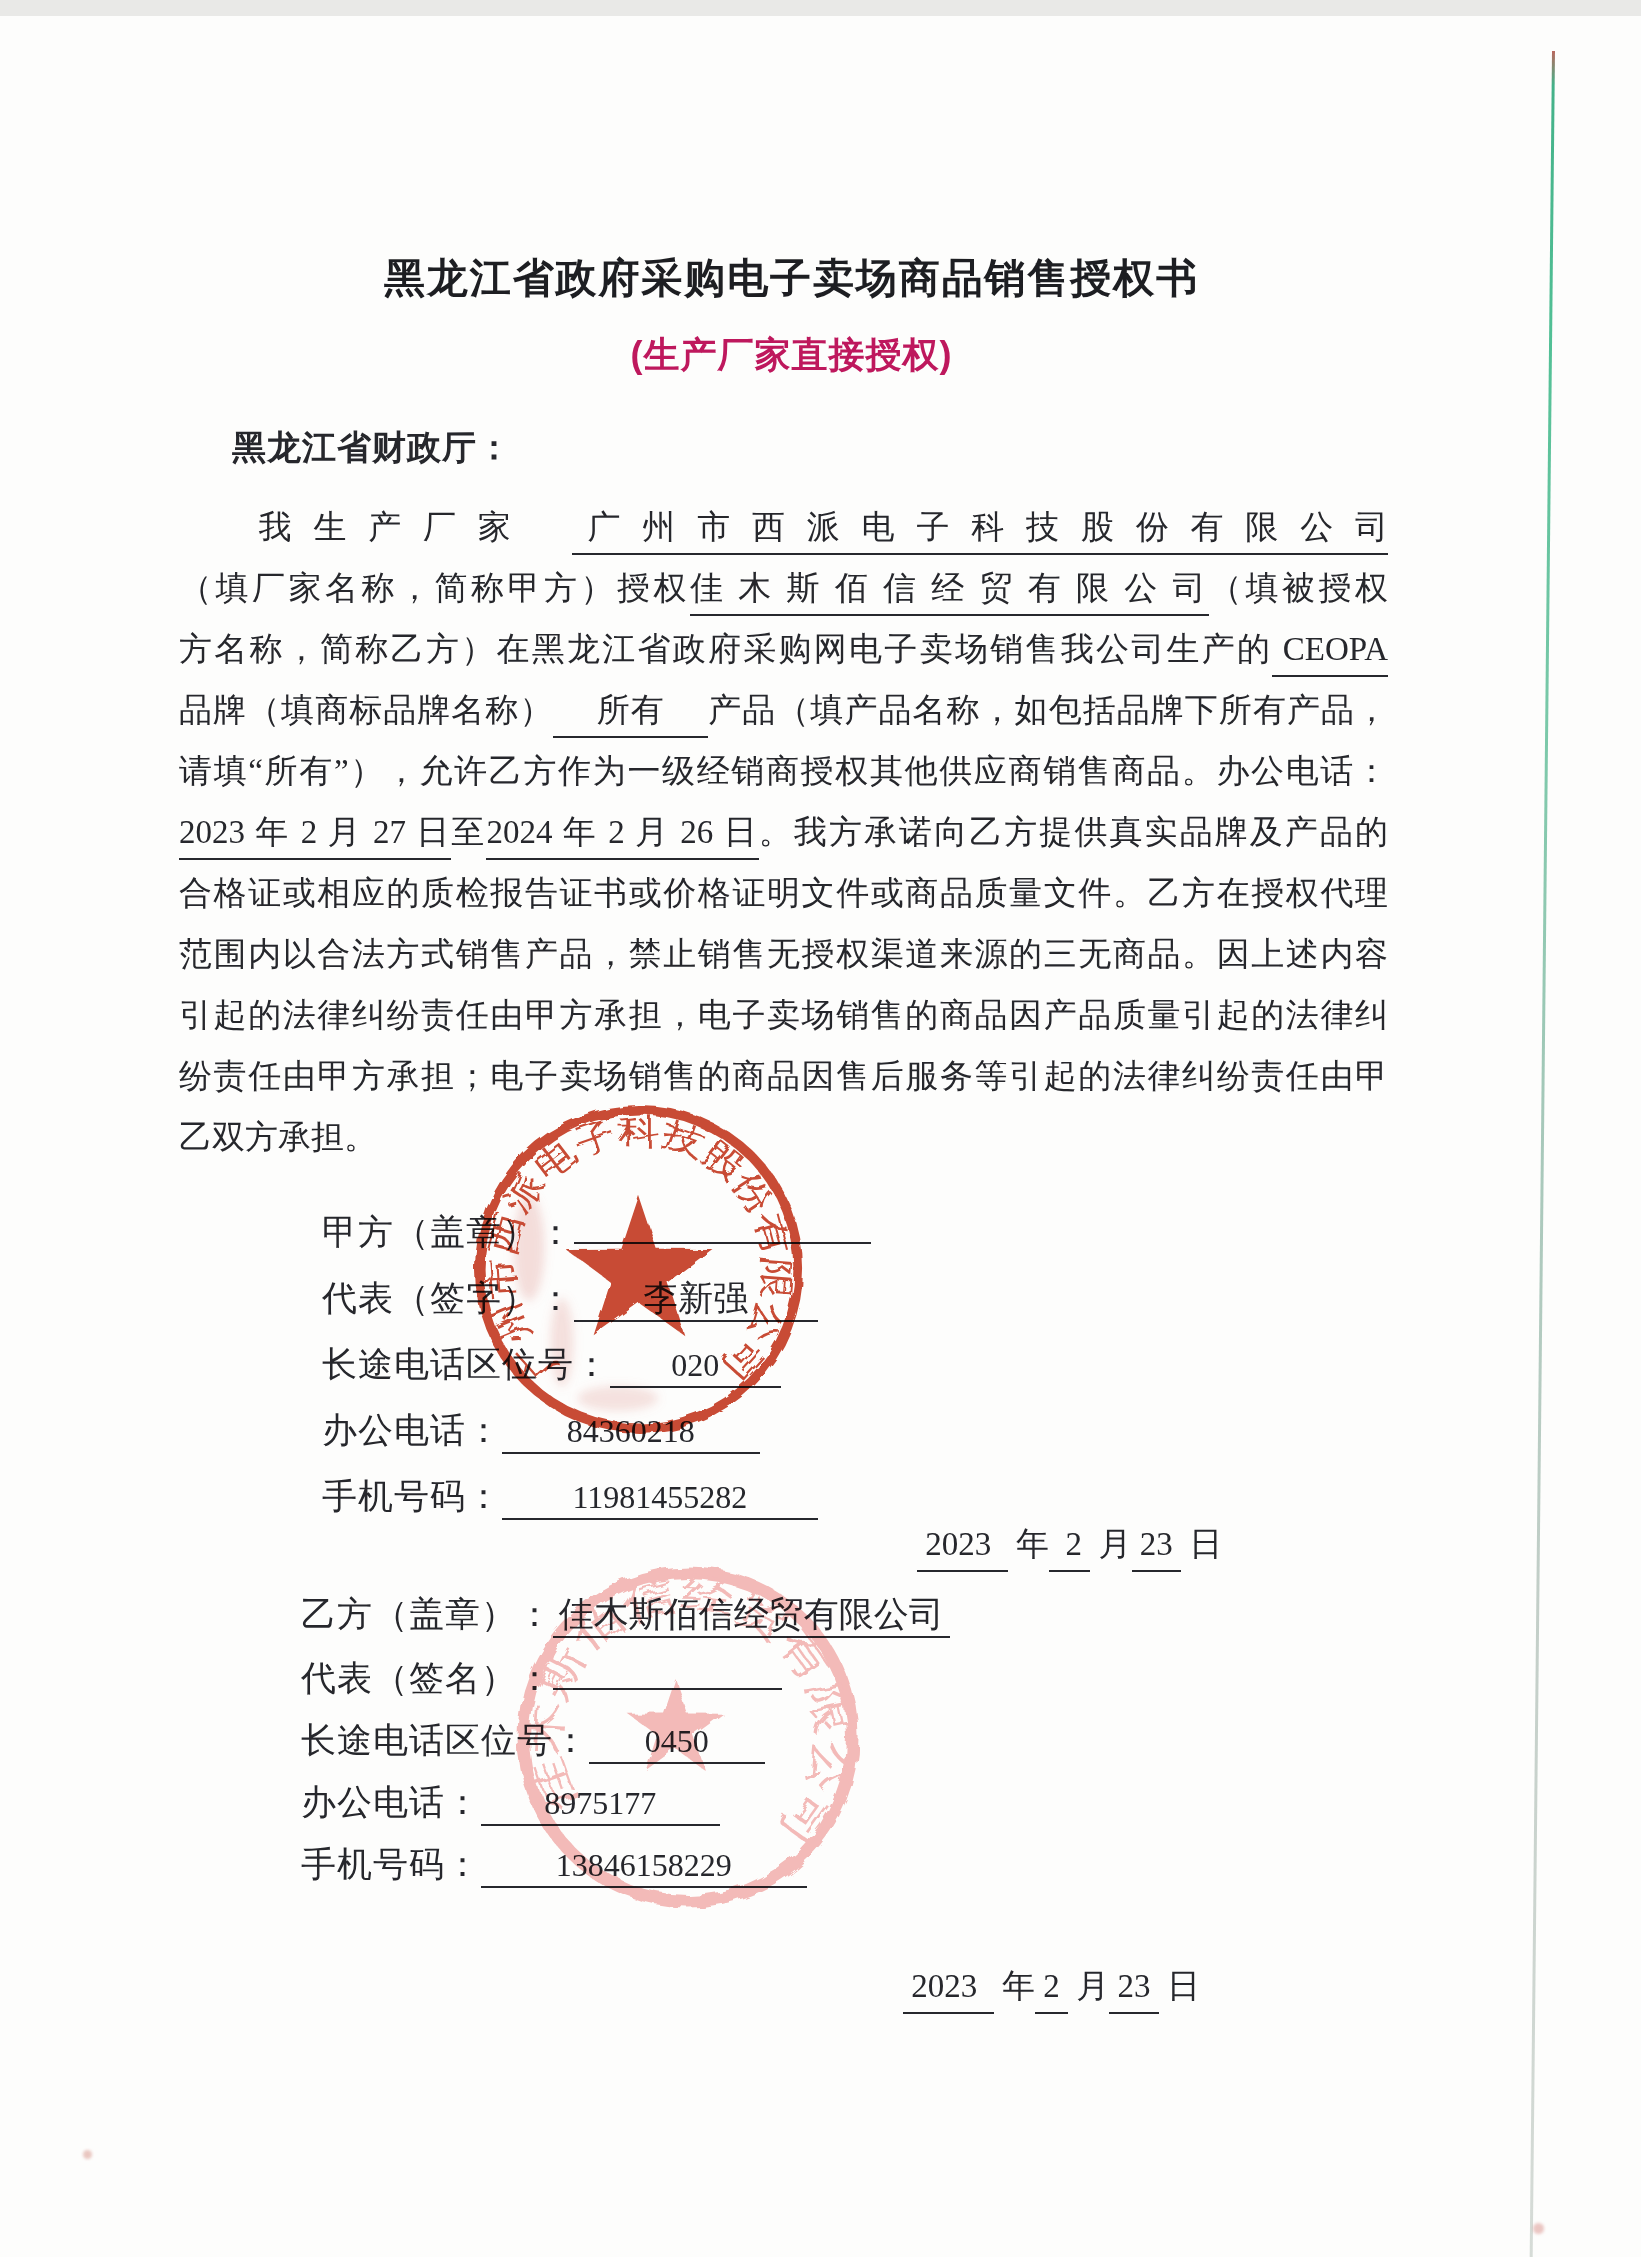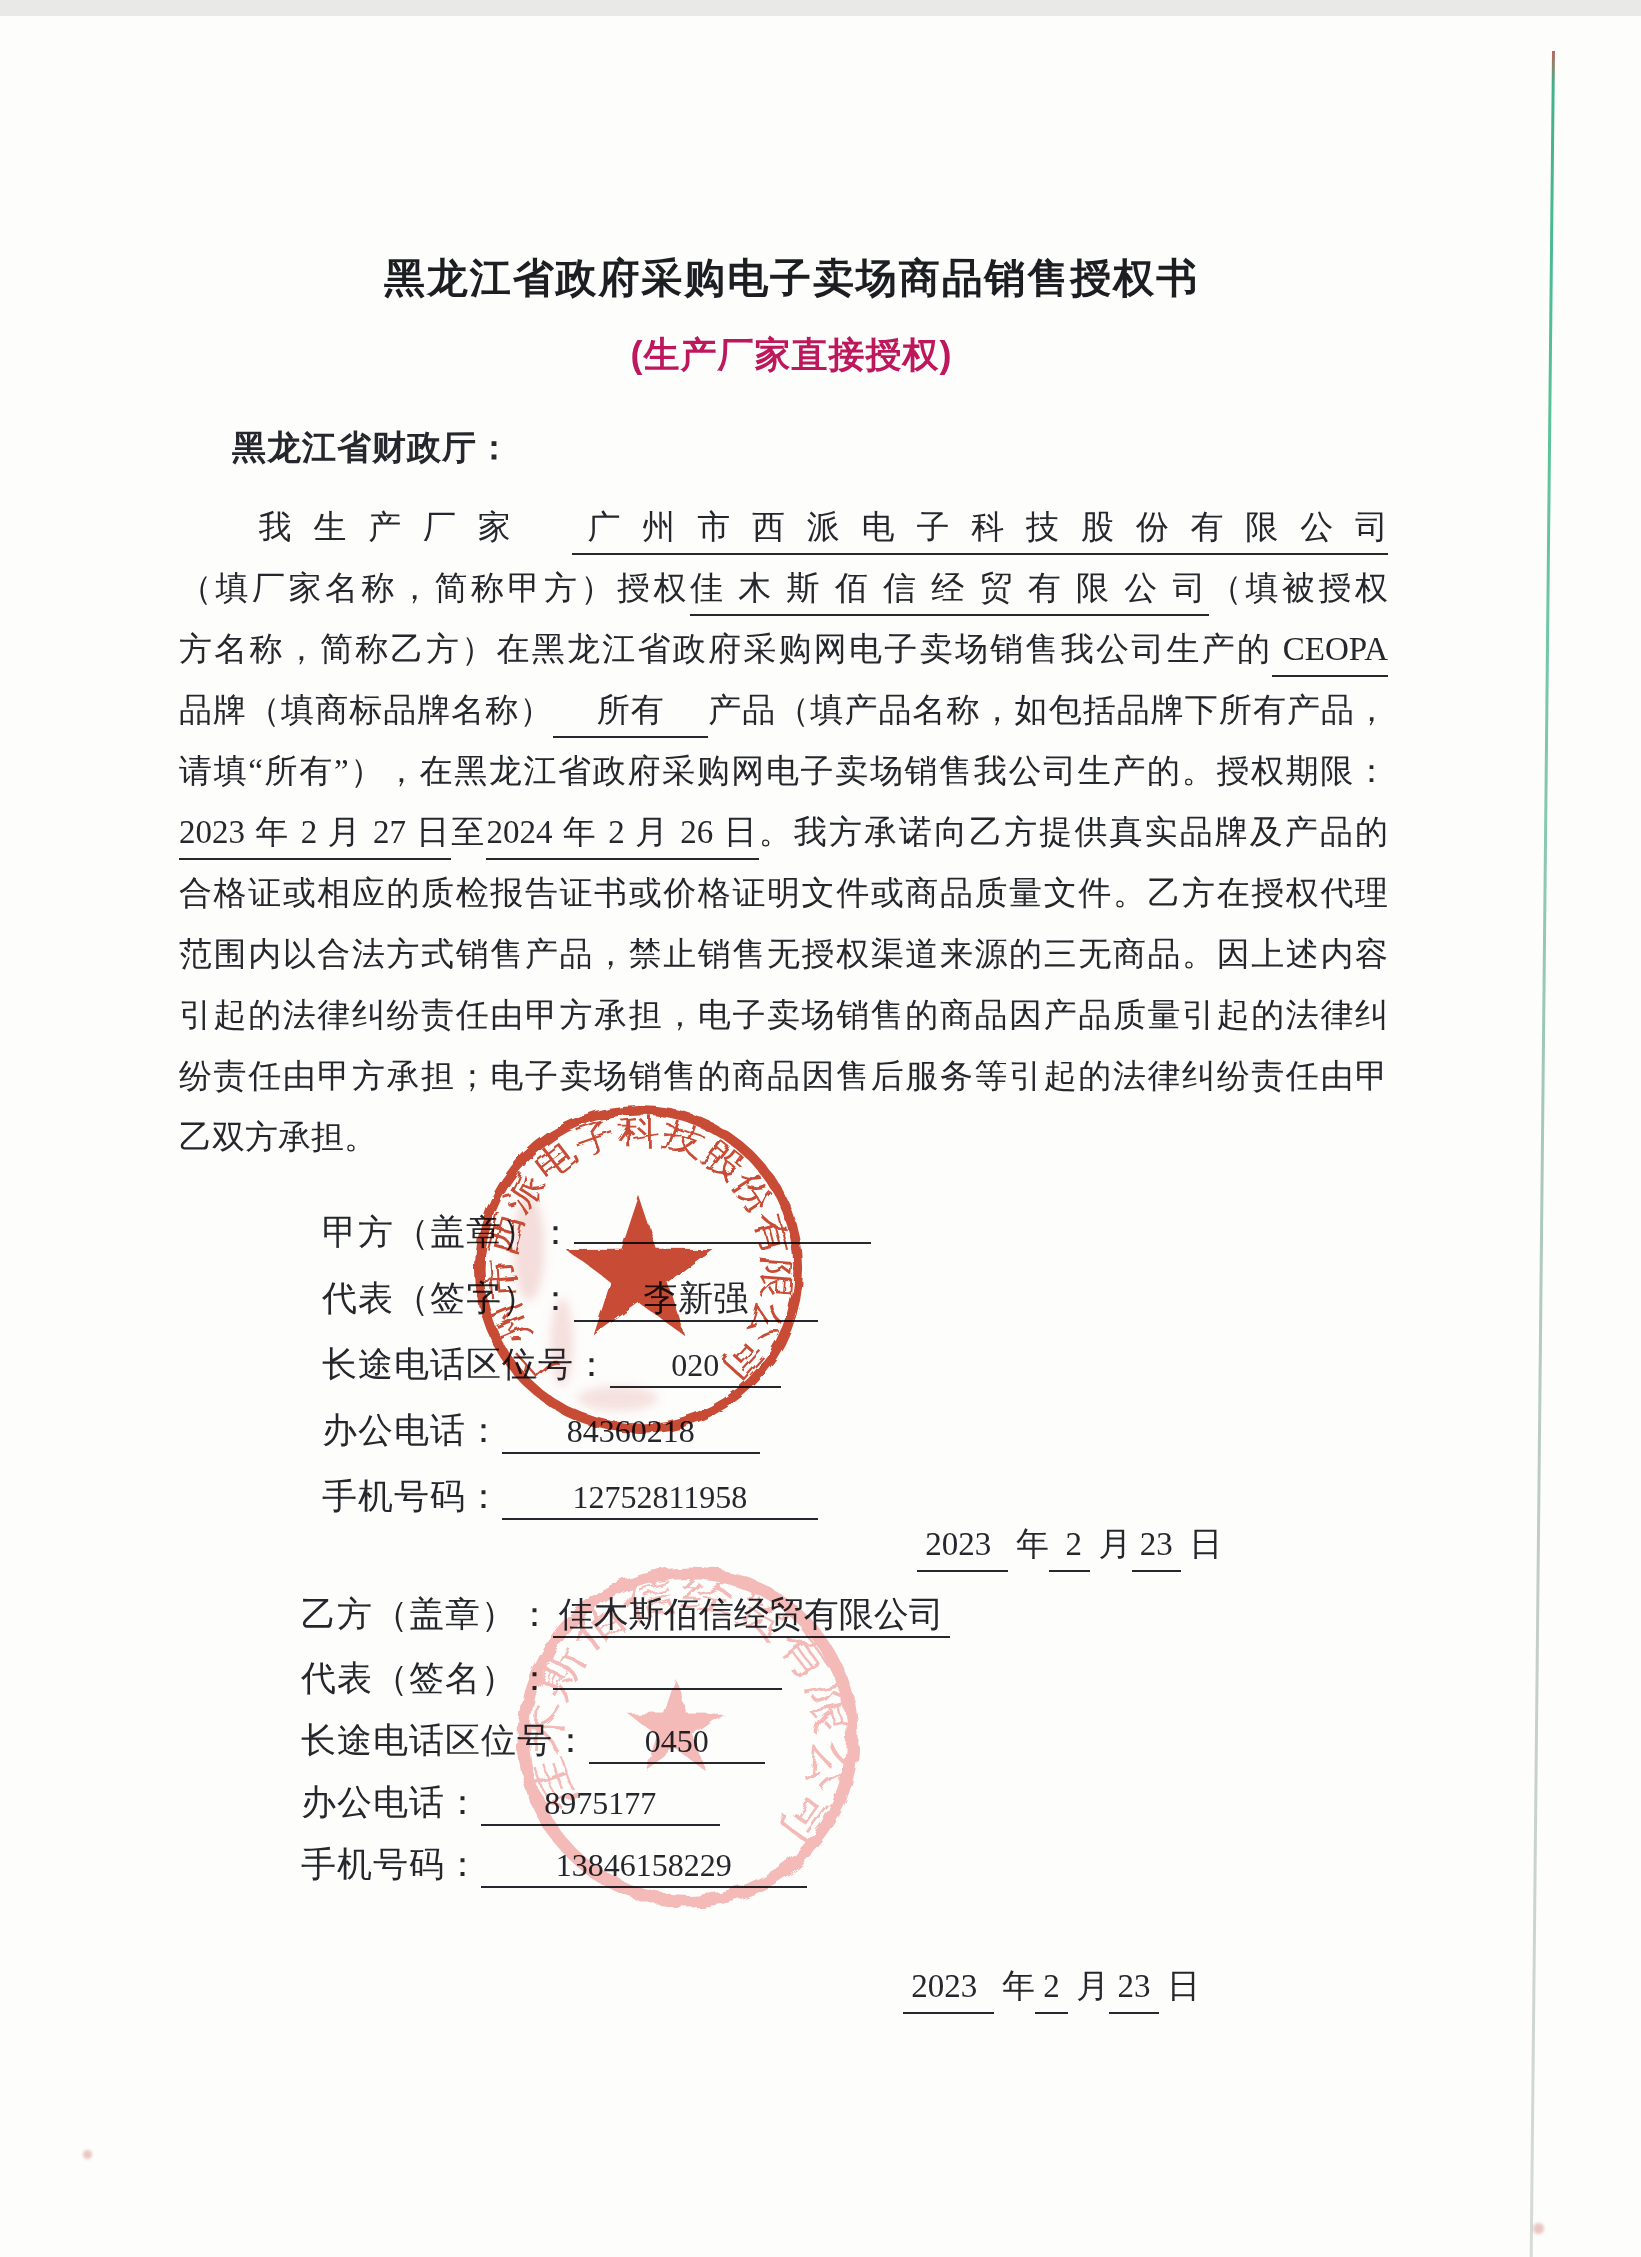--- a/index.html
+++ b/index.html
@@ -53,21 +53,21 @@
     <div class="subtitle">(生产厂家直接授权)</div>
   </div>
 
   <div class="salutation">黑龙江省财政厅：</div>
 
   <div class="paragraph">
     <div class="pline"><span class="seg">　　我 生 产 厂 家　 </span><span class="seg u"> 广 州 市 西 派 电 子 科 技 股 份 有 限 公 司</span></div>
     <div class="pline"><span class="seg">（填厂家名称，简称甲方）授权</span><span class="seg u">佳 木 斯 佰 信 经 贸 有 限 公 司</span><span class="seg">（填被授权</span></div>
     <div class="pline"><span class="seg">方名称，简称乙方）在黑龙江省政府采购网电子卖场销售我公司生产的</span><span class="seg u"> CEOPA</span></div>
     <div class="pline"><span class="seg">品牌（填商标品牌名称）</span><span class="seg u">　 所有 　</span><span class="seg">产品（填产品名称，如包括品牌下所有产品，</span></div>
-    <div class="pline"><span class="seg">请填“所有”），在黑龙江省政府采购网电子卖场销售我公司生产的。授权期限：</span></div>
+    <div class="pline"><span class="seg">请填“所有”），允许乙方作为一级经销商授权其他供应商销售商品。办公电话：</span></div>
     <div class="pline"><span class="seg u">2023 年 2 月 27 日</span><span class="seg">至</span><span class="seg u">2024 年 2 月 26 日</span><span class="seg">。我方承诺向乙方提供真实品牌及产品的</span></div>
     <div class="pline"><span class="seg">合格证或相应的质检报告证书或价格证明文件或商品质量文件。乙方在授权代理</span></div>
     <div class="pline"><span class="seg">范围内以合法方式销售产品，禁止销售无授权渠道来源的三无商品。因上述内容</span></div>
     <div class="pline"><span class="seg">引起的法律纠纷责任由甲方承担，电子卖场销售的商品因产品质量引起的法律纠</span></div>
     <div class="pline"><span class="seg">纷责任由甲方承担；电子卖场销售的商品因售后服务等引起的法律纠纷责任由甲</span></div>
     <div class="pline no-j"><span class="seg">乙双方承担。</span></div>
   </div>
 
   <div class="sign-block block-a">
     <div class="srow">
@@ -76,21 +76,21 @@
     <div class="srow">
       <span class="slabel">代表（签字）：</span><span class="sval va1">李新强</span>
     </div>
     <div class="srow">
       <span class="slabel">长途电话区位号：</span><span class="sval va2 digits">020</span>
     </div>
     <div class="srow">
       <span class="slabel">办公电话：</span><span class="sval va3 digits">84360218</span>
     </div>
     <div class="srow">
-      <span class="slabel">手机号码：</span><span class="sval va4 digits">12752811958</span>
+      <span class="slabel">手机号码：</span><span class="sval va4 digits">11981455282</span>
     </div>
   </div>
 
   <div class="dateline date-a"><span class="seg u"> 2023  </span><span class="seg"> 年</span><span class="seg u">  2 </span><span class="seg"> 月</span><span class="seg u"> 23 </span><span class="seg"> 日</span></div>
 
   <div class="sign-block block-b">
     <div class="srow">
       <span class="slabel">乙方（盖章）：</span><span class="sval vb0">佳木斯佰信经贸有限公司</span>
     </div>
     <div class="srow">

